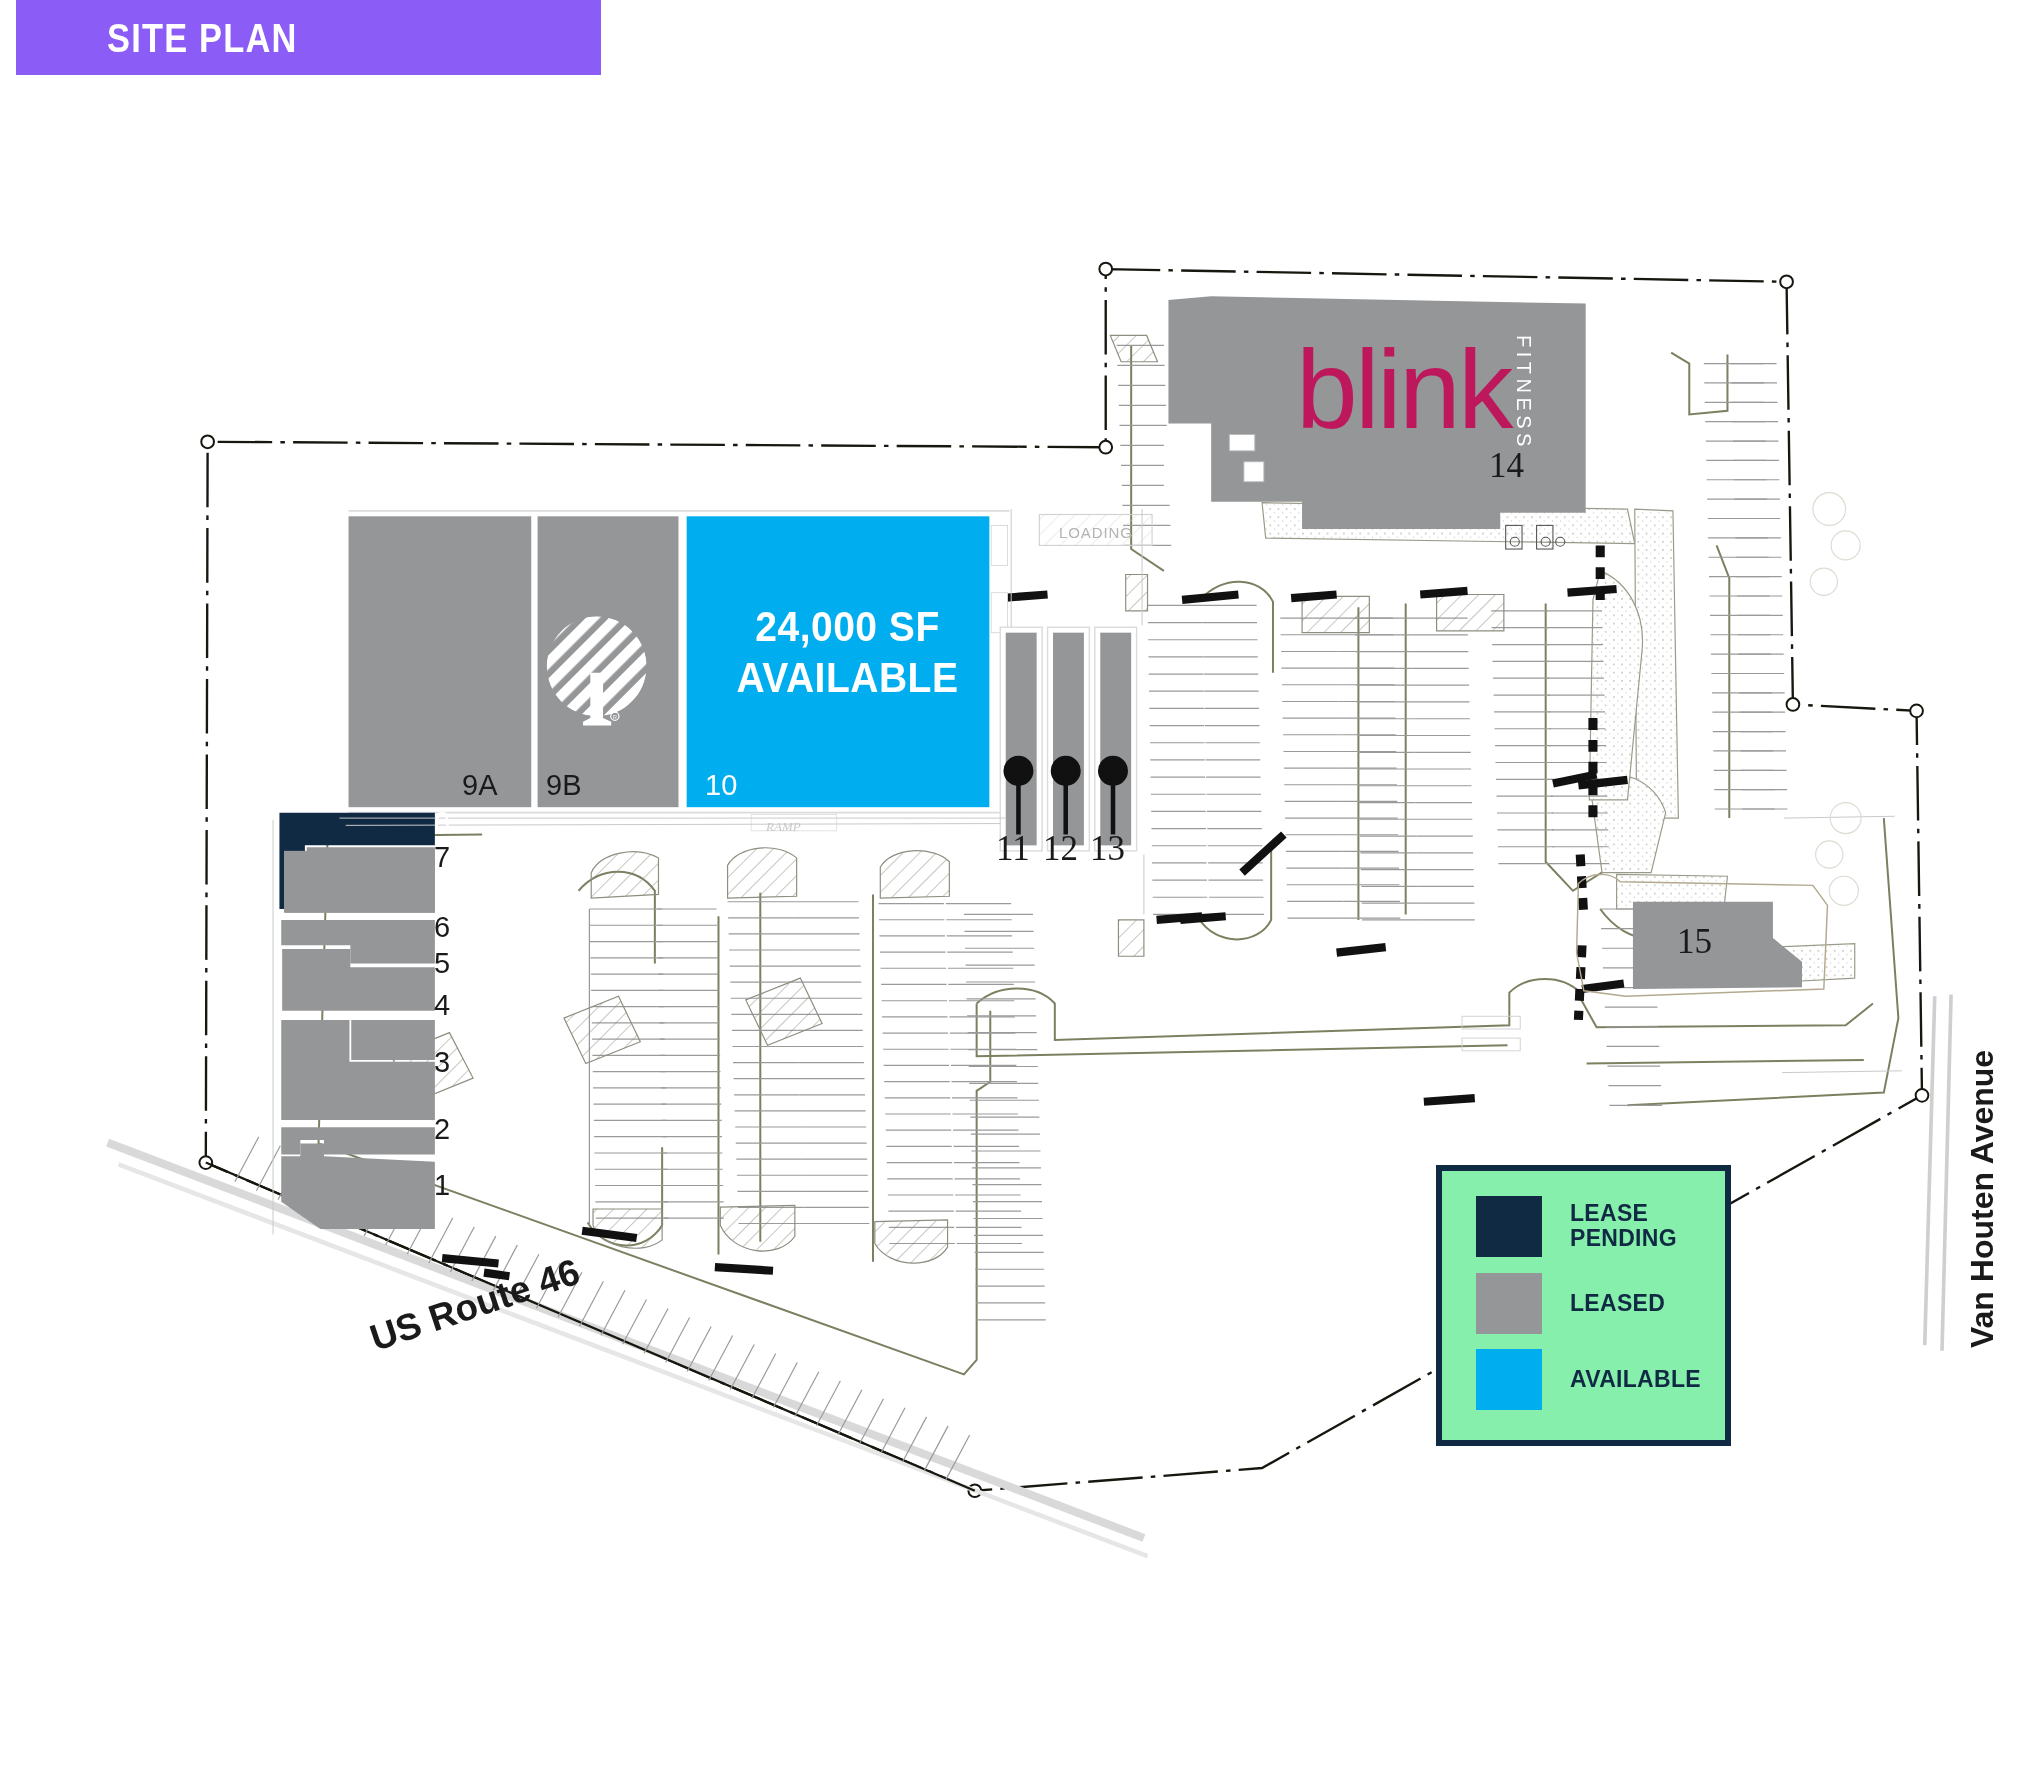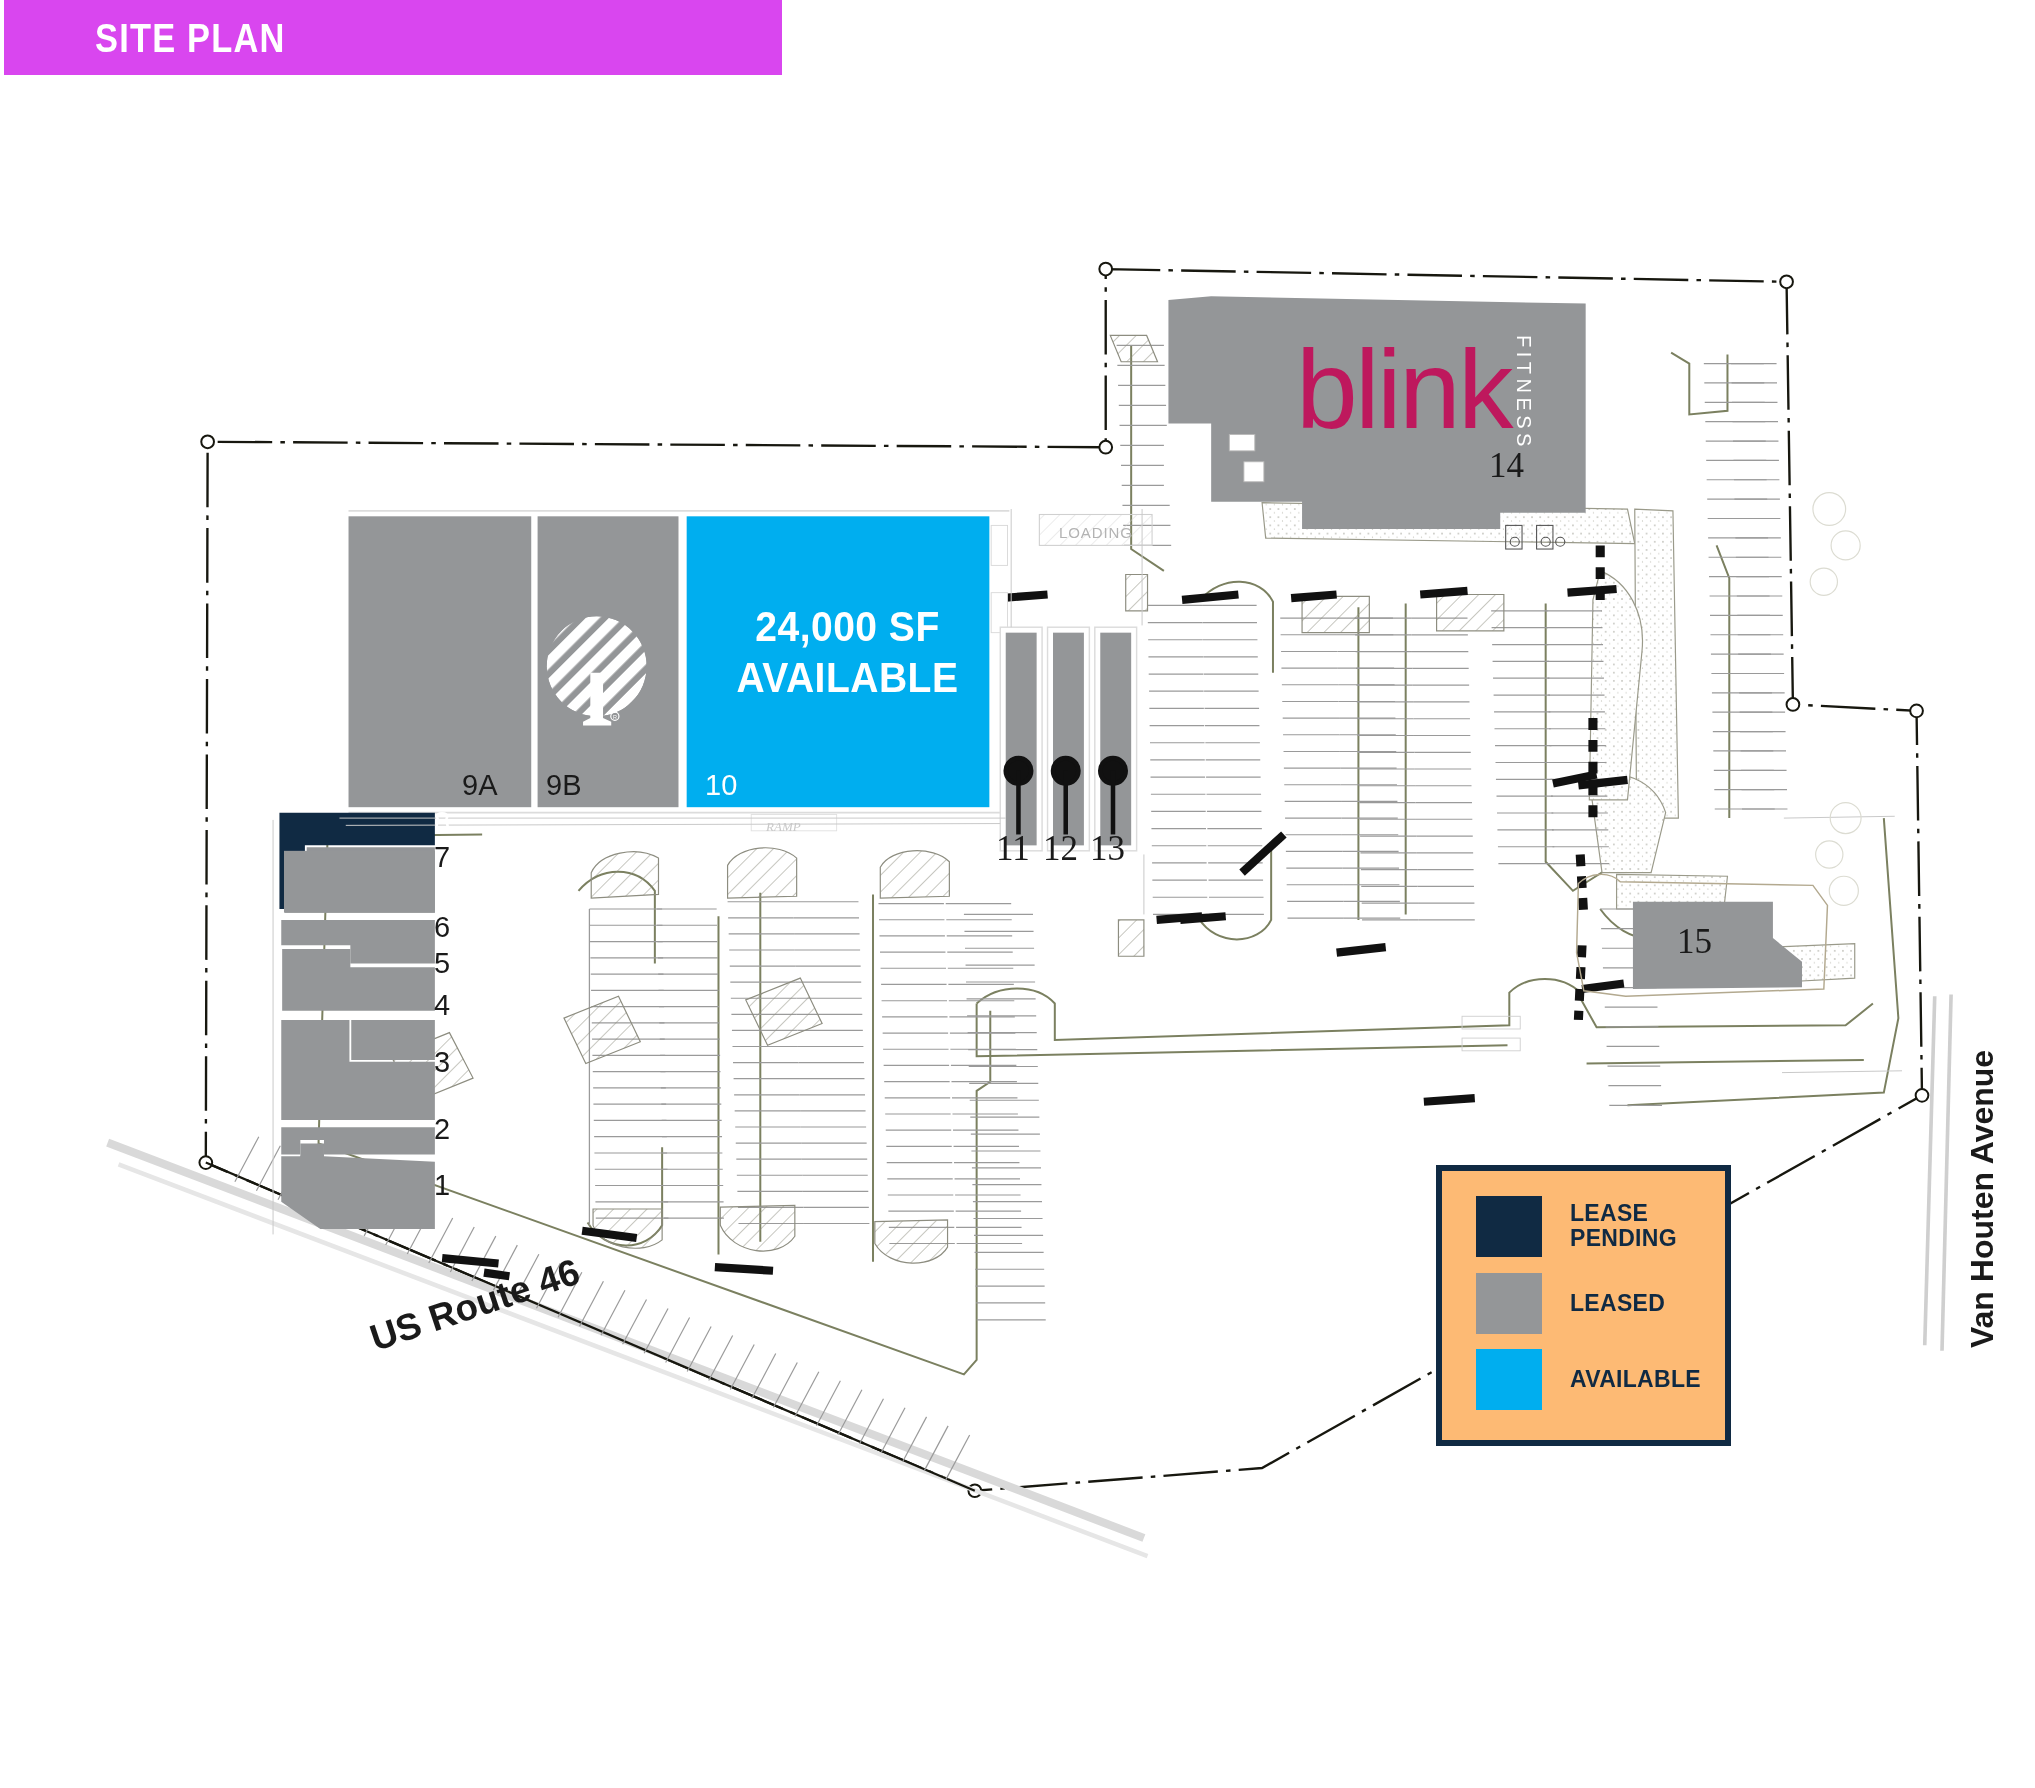--- a/index.html
+++ b/index.html
@@ -11,25 +11,25 @@
     width: 2036px;
     height: 1788px;
     position: relative;
     overflow: hidden;
     font-family: "Liberation Sans", sans-serif;
   }
 
   
   #header-banner {
     position: absolute;
-    left: 4px;
+    left: 16px;
     top: 0;
-    width: 778px;
+    width: 585px;
     height: 75px;
-    background: #d946ef;
+    background: #8b5cf6;
   }
   #header-title {
     position: absolute;
     left: 91px;
     top: 17.3px;
     font-family: "Liberation Sans", sans-serif;
     font-weight: bold;
     font-size: 40px;
     letter-spacing: 1.4px;
     color: #ffffff;
@@ -50,21 +50,21 @@
 
   
   #legend {
     position: absolute;
     left: 1436px;
     top: 1165px;
     width: 295px;
     height: 281px;
     border: 6.4px solid #102A43;
     box-sizing: border-box;
-    background: #fdba74;
+    background: #86efac;
   }
   .legend-row {
     position: absolute;
     left: 34px;
     display: flex;
     align-items: center;
   }
   .legend-swatch {
     width: 66px;
     height: 61px;

